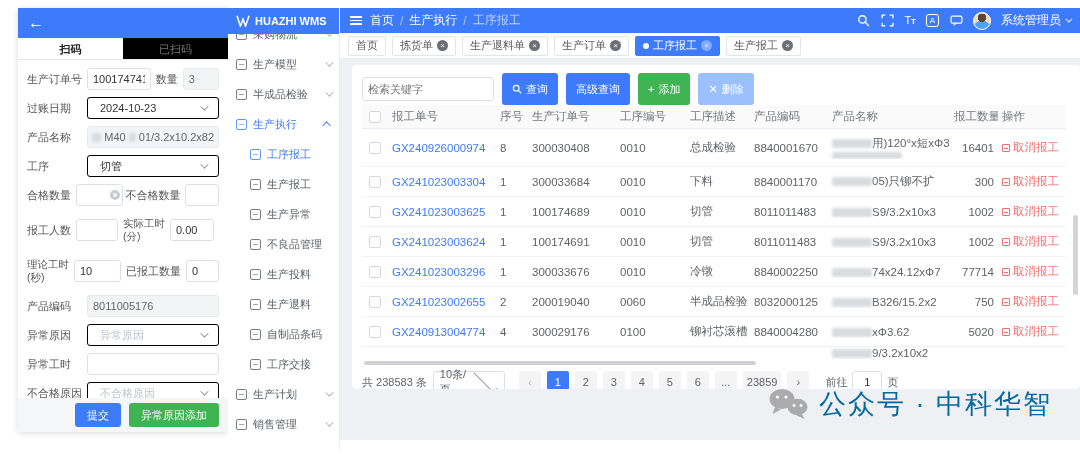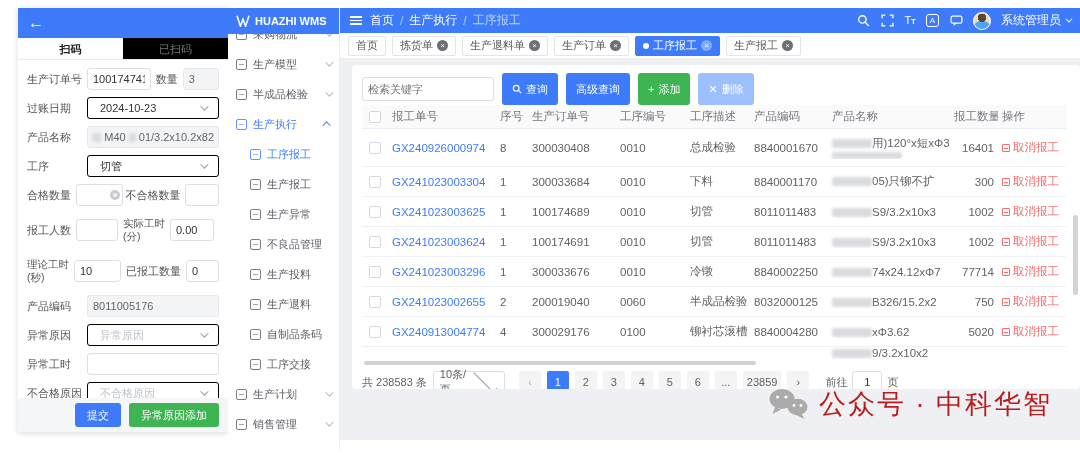--- a/index.html
+++ b/index.html
@@ -120,21 +120,21 @@
   padding:0 6px;gap:4px;color:#606266;cursor:pointer;margin-right:8px}
 .sizer span{flex:1}
 .pg{min-width:22px;height:22px;border-radius:2px;background:#f4f4f5;color:#606266;text-align:center;
   line-height:22px;padding:0 4px;cursor:pointer}
 .pg.on{background:#3e7bfa;color:#fff}
 .pg.nav{background:#f4f4f5;color:#b5b8bd}
 .pg.nav.next{color:#606266}
 .goto{display:flex;align-items:center;gap:5px;margin-left:10px}
 .goto input{width:30px;height:22px;text-align:center}
 
-.wm{position:absolute;right:28px;bottom:18px;display:flex;align-items:center;gap:10px;color:#b91c1c;
+.wm{position:absolute;right:28px;bottom:18px;display:flex;align-items:center;gap:10px;color:#0369a1;
   font-size:27px;letter-spacing:2px}
 .wm svg{flex:none}
 </style>
 </head>
 <body>
 
 <div class="screen">
 
   <section class="lp">
     <div class="lp-head">

